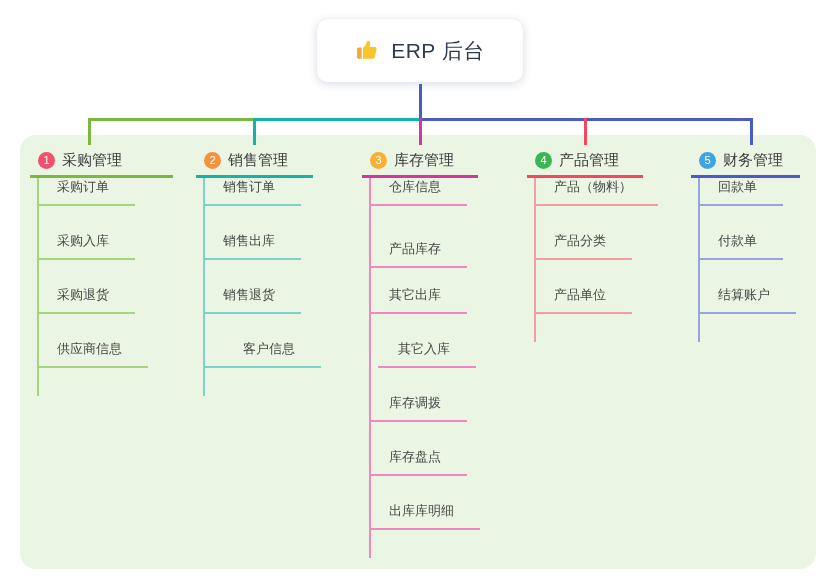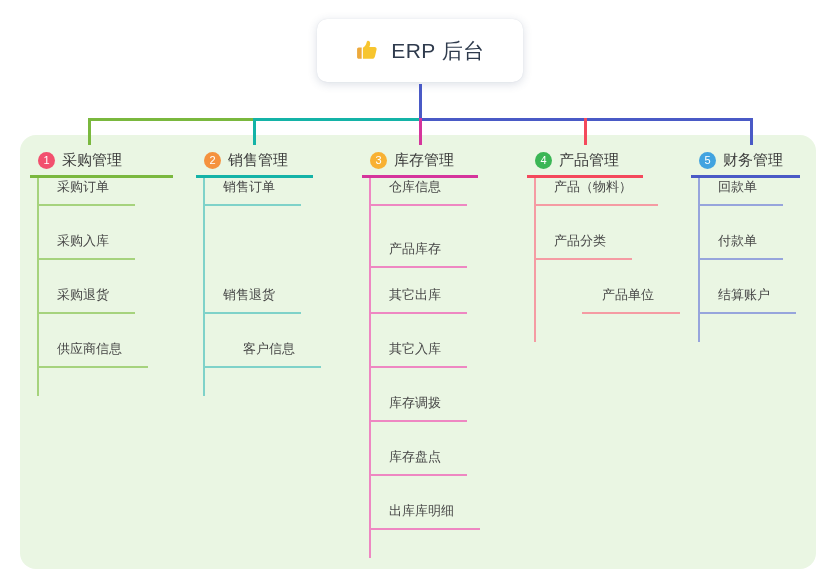--- a/index.html
+++ b/index.html
@@ -78,20 +78,23 @@
     </div>
     <div class="vline" style="left: 253px; top: 118px; height: 27px; background: rgb(20, 179, 167);"></div>
     <div class="branch-header" style="left: 196px; top: 145px; width: 117px; border-bottom-color: rgb(20, 179, 167);">
       <span class="badge" style="background: rgb(245, 146, 62);">2</span>
       <span class="branch-title">销售管理</span>
     </div>
     <div class="rail" style="left: 203px; top: 178px; height: 218px; background: rgb(127, 210, 201);"></div>
     <div class="sub-item" style="left: 203px; top: 178px; height: 54px;">
       <span class="sub-label" style="border-bottom-color: rgb(127, 210, 201);">销售订单</span>
     </div>
+    <div class="sub-item" style="left: 203px; top: 232px; height: 54px;">
+      <span class="sub-label" style="border-bottom-color: rgb(127, 210, 201);">销售出库</span>
+    </div>
     <div class="sub-item" style="left: 203px; top: 286px; height: 54px;">
       <span class="sub-label" style="border-bottom-color: rgb(127, 210, 201);">销售退货</span>
     </div>
     <div class="sub-item" style="left: 203px; top: 340px; height: 54px;">
       <span class="sub-label" style="border-bottom-color: rgb(127, 210, 201); padding-left: 40px;">客户信息</span>
     </div>
     <div class="vline" style="left: 419px; top: 118px; height: 27px; background: rgb(213, 53, 156);"></div>
     <div class="branch-header" style="left: 362px; top: 145px; width: 116px; border-bottom-color: rgb(213, 53, 156);">
       <span class="badge" style="background: rgb(248, 177, 51);">3</span>
       <span class="branch-title">库存管理</span>
@@ -99,21 +102,21 @@
     <div class="rail" style="left: 369px; top: 178px; height: 380px; background: rgb(238, 135, 194);"></div>
     <div class="sub-item" style="left: 369px; top: 178px; height: 54px;">
       <span class="sub-label" style="border-bottom-color: rgb(238, 135, 194); padding-left: 20px;">仓库信息</span>
     </div>
     <div class="sub-item" style="left: 369px; top: 232px; height: 64px; margin-top: 8px;">
       <span class="sub-label" style="border-bottom-color: rgb(238, 135, 194);">产品库存</span>
     </div>
     <div class="sub-item" style="left: 369px; top: 286px; height: 54px;">
       <span class="sub-label" style="border-bottom-color: rgb(238, 135, 194);">其它出库</span>
     </div>
-    <div class="sub-item" style="left: 369px; top: 340px; height: 72px;">
+    <div class="sub-item" style="left: 378px; top: 340px; height: 72px;">
       <span class="sub-label" style="border-bottom-color: rgb(238, 135, 194);">其它入库</span>
     </div>
     <div class="sub-item" style="left: 369px; top: 394px; height: 45px;">
       <span class="sub-label" style="border-bottom-color: rgb(238, 135, 194);">库存调拨</span>
     </div>
     <div class="sub-item" style="left: 369px; top: 448px; height: 54px;">
       <span class="sub-label" style="border-bottom-color: rgb(238, 135, 194);">库存盘点</span>
     </div>
     <div class="sub-item" style="left: 369px; top: 502px; height: 54px;">
       <span class="sub-label" style="border-bottom-color: rgb(238, 135, 194);">出库库明细</span>
@@ -123,21 +126,21 @@
       <span class="badge" style="background: rgb(59, 182, 85);">4</span>
       <span class="branch-title">产品管理</span>
     </div>
     <div class="rail" style="left: 534px; top: 178px; height: 164px; background: rgb(245, 155, 163);"></div>
     <div class="sub-item" style="left: 534px; top: 178px; height: 54px;">
       <span class="sub-label" style="border-bottom-color: rgb(245, 155, 163);">产品（物料）</span>
     </div>
     <div class="sub-item" style="left: 534px; top: 232px; height: 62px;">
       <span class="sub-label" style="border-bottom-color: rgb(245, 155, 163);">产品分类</span>
     </div>
-    <div class="sub-item" style="left: 534px; top: 286px; height: 54px; padding-left: 48px;">
+    <div class="sub-item" style="left: 534px; top: 286px; height: 54px;">
       <span class="sub-label" style="border-bottom-color: rgb(245, 155, 163);">产品单位</span>
     </div>
     <div class="vline" style="left: 750px; top: 118px; height: 27px; background: rgb(74, 90, 198);"></div>
     <div class="branch-header" style="left: 691px; top: 145px; width: 109px; border-bottom-color: rgb(74, 90, 198);">
       <span class="badge" style="background: rgb(65, 163, 224);">5</span>
       <span class="branch-title">财务管理</span>
     </div>
     <div class="rail" style="left: 698px; top: 178px; height: 164px; background: rgb(151, 165, 220);"></div>
     <div class="sub-item" style="left: 698px; top: 178px; height: 54px;">
       <span class="sub-label" style="border-bottom-color: rgb(151, 165, 220);">回款单</span>

